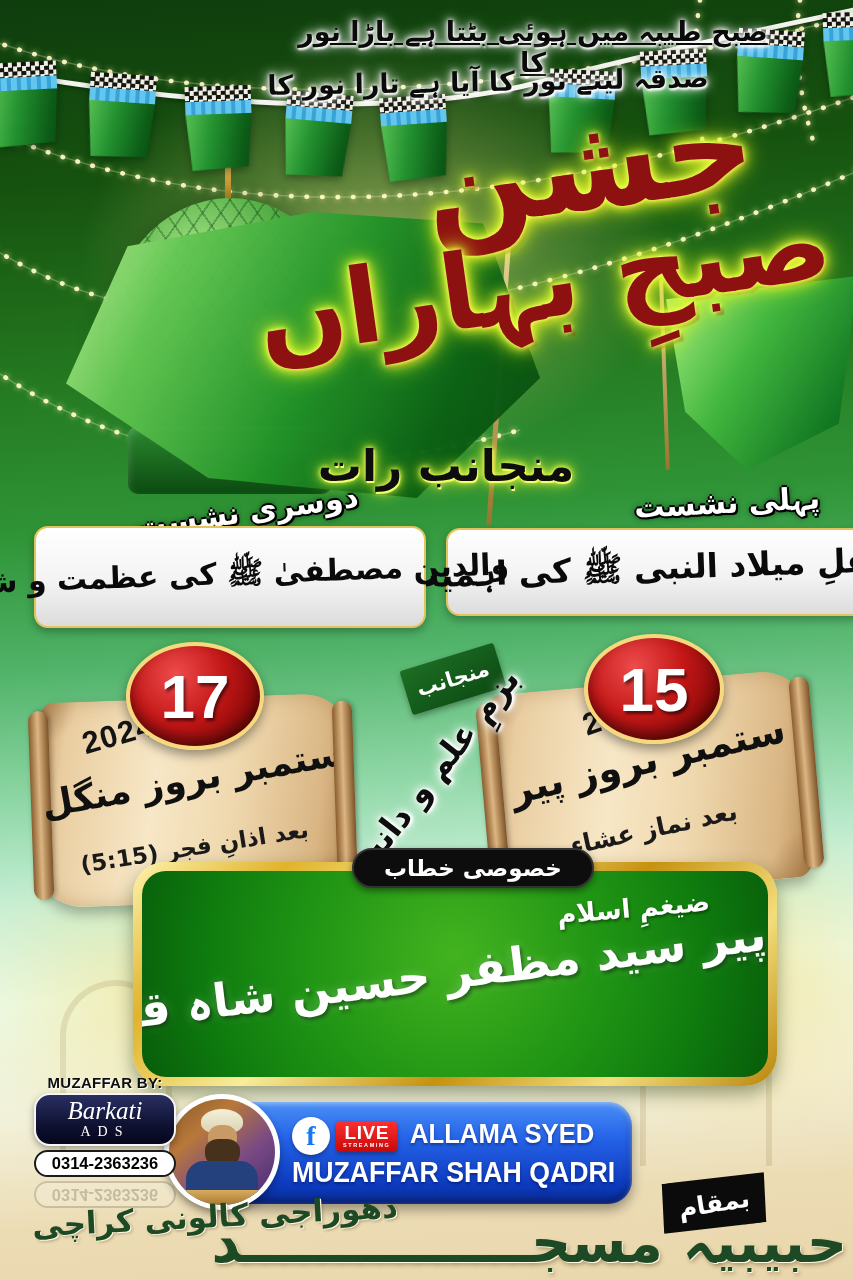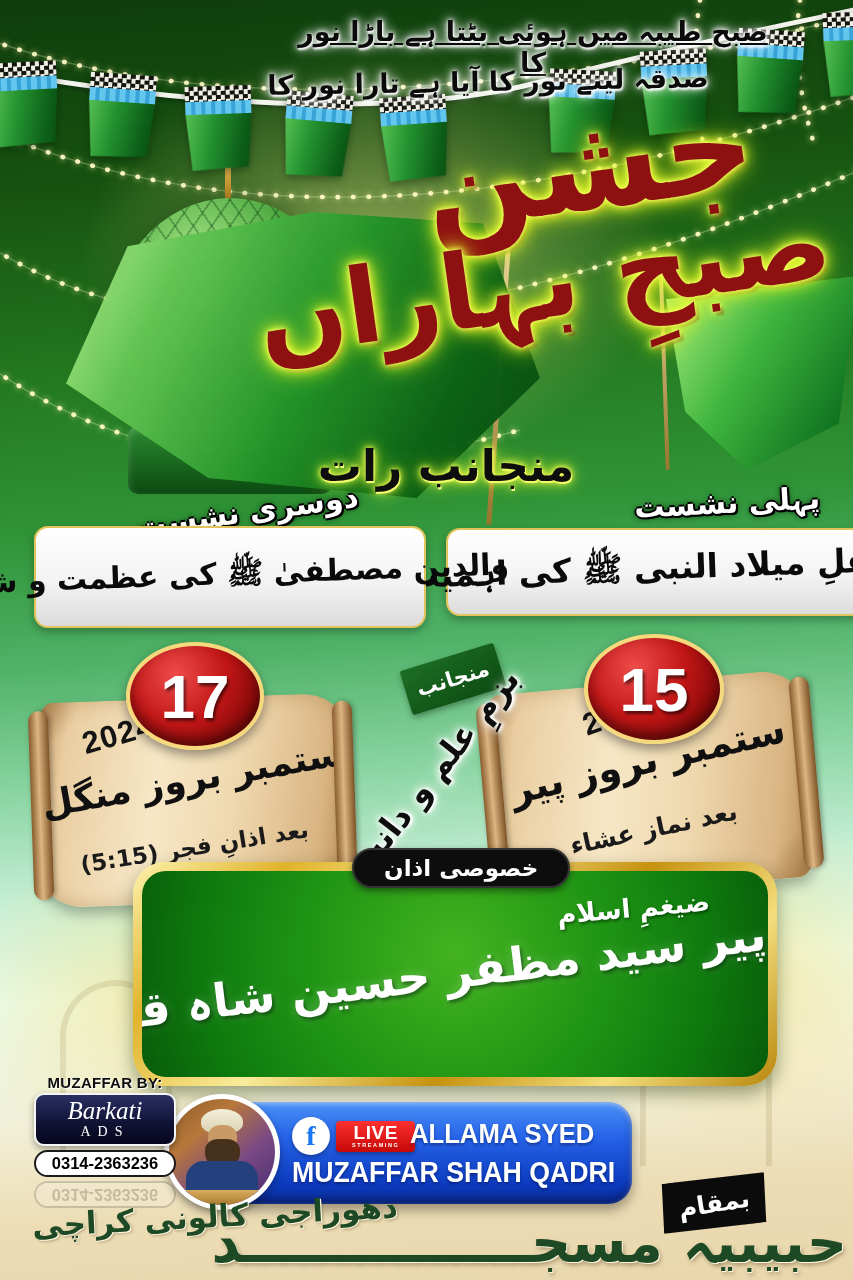--- a/index.html
+++ b/index.html
@@ -120,41 +120,41 @@
   #special-badge{left:352px;top:848px;z-index:6;background:#0d0d0d;color:#fff;font-size:23px;font-weight:bold;padding:5px 30px;border-radius:999px;
     letter-spacing:1px;border:2px solid #333;box-shadow:0 3px 7px rgba(0,0,0,.45);}
   #honorific{position:absolute;right:58px;top:22px;color:#fff;font-size:26px;font-weight:bold;transform:rotate(-5deg);
     text-shadow:1px 2px 3px rgba(0,40,0,.6);}
   #speaker-name{position:absolute;left:0;top:74px;width:100%;text-align:center;transform:rotate(-7deg);color:#fff;font-size:46px;font-weight:bold;
     white-space:nowrap;text-shadow:2px 3px 4px rgba(0,40,0,.55),0 0 12px rgba(255,255,255,.25);}
 
   
   #designer{left:34px;top:1074px;width:142px;z-index:5;text-align:center;}
   .dz-label{font-family:"Liberation Sans",sans-serif;font-size:15px;font-weight:900;color:#0e0e0e;letter-spacing:.3px;text-shadow:1px 1px 0 #fff;}
-  .dz-box{margin-top:2px;background:linear-gradient(180deg,#2a2f63,#101233 60%,#05051c);border:2px solid #f5f5f5;border-radius:10px;padding:3px 4px 5px;box-shadow:0 3px 7px rgba(0,0,0,.35);}
+  .dz-box{margin-top:2px;background:linear-gradient(180deg,#2a2f63,#101233 60%,#05051c);border:2px solid #f5f5f5;border-radius:16px;padding:3px 4px 5px;box-shadow:0 3px 7px rgba(0,0,0,.35);}
   .dz-name{font-family:"Liberation Serif",serif;font-style:italic;font-size:25px;color:#fff;line-height:1.05;}
   .dz-sub{font-family:"Liberation Serif",serif;font-size:14px;color:#fff;letter-spacing:7px;line-height:1;margin-top:1px;}
   .dz-phone{margin-top:4px;background:#fff;border:2px solid #1a1a1a;border-radius:999px;font-size:16.5px;font-weight:900;color:#000;padding:2px 0;font-family:"Liberation Sans",sans-serif;}
   .dz-reflection{transform:scaleY(-1);opacity:.17;filter:blur(.6px);margin-top:3px;}
 
   
   #livebar{left:170px;top:1102px;width:462px;height:102px;z-index:4;border-radius:60px 28px 28px 60px;
     background:linear-gradient(180deg,#4a90f7 0%,#2563e8 35%,#0d3bbf 80%,#0a2f9e 100%);
     box-shadow:inset 0 2px 5px rgba(255,255,255,.45), inset 0 -5px 9px rgba(0,0,30,.4), 0 6px 12px rgba(0,0,0,.35);}
   #photo{position:absolute;left:-6px;top:-8px;width:116px;height:116px;border-radius:50%;background:#fff;padding:5px;box-sizing:border-box;z-index:5;box-shadow:0 4px 8px rgba(0,0,0,.3);}
   #photo-inner{width:100%;height:100%;border-radius:50%;overflow:hidden;position:relative;
     background:linear-gradient(140deg,#8a5a28 0%,#b8783a 30%,#7a4a84 62%,#432a6e 100%);}
   .turban{position:absolute;left:32px;top:10px;width:42px;height:25px;background:linear-gradient(#f4efd8,#d9d2b2);border-radius:50% 50% 42% 42%;}
   .face{position:absolute;left:39px;top:26px;width:29px;height:25px;background:#c99a66;border-radius:45%;}
   .beard{position:absolute;left:36px;top:40px;width:35px;height:29px;background:#46311d;border-radius:40% 40% 52% 52%;}
   .robe{position:absolute;left:17px;top:62px;width:72px;height:34px;background:#24407d;border-radius:18px 18px 0 0;}
   .desk{position:absolute;left:8px;bottom:0;width:90px;height:15px;background:linear-gradient(#d8ac5e,#a97a2e);}
   #fb-icon{position:absolute;left:122px;top:15px;width:38px;height:38px;border-radius:50%;background:#fff;display:flex;align-items:center;justify-content:center;
     color:#1877f2;font-weight:900;font-size:28px;font-family:"Liberation Serif",serif;box-shadow:0 2px 4px rgba(0,0,0,.3);}
-  #live-badge{position:absolute;left:166px;top:19px;background:linear-gradient(#ff3030,#c50808);border-radius:4px;padding:2px 16px 3px;text-align:center;color:#fff;box-shadow:0 2px 4px rgba(0,0,0,.35);}
+  #live-badge{position:absolute;left:166px;top:19px;background:linear-gradient(#ff3030,#c50808);border-radius:4px;padding:2px 7px 3px;text-align:center;color:#fff;box-shadow:0 2px 4px rgba(0,0,0,.35);}
   #live-badge .lv{font-size:19px;font-weight:900;line-height:1;letter-spacing:.5px;font-family:"Liberation Sans",sans-serif;}
   #live-badge .st{font-size:5.5px;font-weight:700;letter-spacing:1.6px;line-height:1;margin-top:1px;font-family:"Liberation Sans",sans-serif;}
   #live-name1{position:absolute;left:240px;top:17px;color:#fff;font-size:27px;font-weight:900;white-space:nowrap;transform:scaleX(.95);transform-origin:left;
     font-family:"Liberation Sans",sans-serif;text-shadow:0 2px 3px rgba(0,0,40,.4);}
   #live-name2{position:absolute;left:122px;top:54px;color:#fff;font-size:29px;font-weight:900;white-space:nowrap;transform:scaleX(.92);transform-origin:left;
     font-family:"Liberation Sans",sans-serif;text-shadow:0 2px 3px rgba(0,0,40,.4);}
 
   
   #venue-tag{left:660px;top:1176px;width:108px;height:54px;z-index:5;background:#0b0b0b;transform:rotate(-9deg);display:flex;align-items:center;justify-content:center;
     color:#fff;font-size:25px;font-weight:bold;clip-path:polygon(5% 0,100% 8%,95% 100%,0 92%);box-shadow:0 3px 7px rgba(0,0,0,.4);}
@@ -284,21 +284,21 @@
 
   <div class="abs rtl" id="org-tag">منجانب</div>
   <div class="abs rtl" id="org-name">بزمِ علم و دانش</div>
 
   <div class="abs" id="banner">
     <div id="banner-inner">
       <div id="honorific" class="rtl">ضیغمِ اسلام</div>
       <div id="speaker-name" class="rtl">پیر سید مظفر حسین شاہ قادری</div>
     </div>
   </div>
-  <div class="abs rtl" id="special-badge">خصوصی اذان</div>
+  <div class="abs rtl" id="special-badge">خصوصی خطاب</div>
 
   <div class="abs" id="designer">
     <div class="dz-label">MUZAFFAR BY:</div>
     <div class="dz-box">
       <div class="dz-name">Barkati</div>
       <div class="dz-sub">ADS</div>
     </div>
     <div class="dz-phone">0314-2363236</div>
     <div class="dz-reflection">
       <div class="dz-phone">0314-2363236</div>

